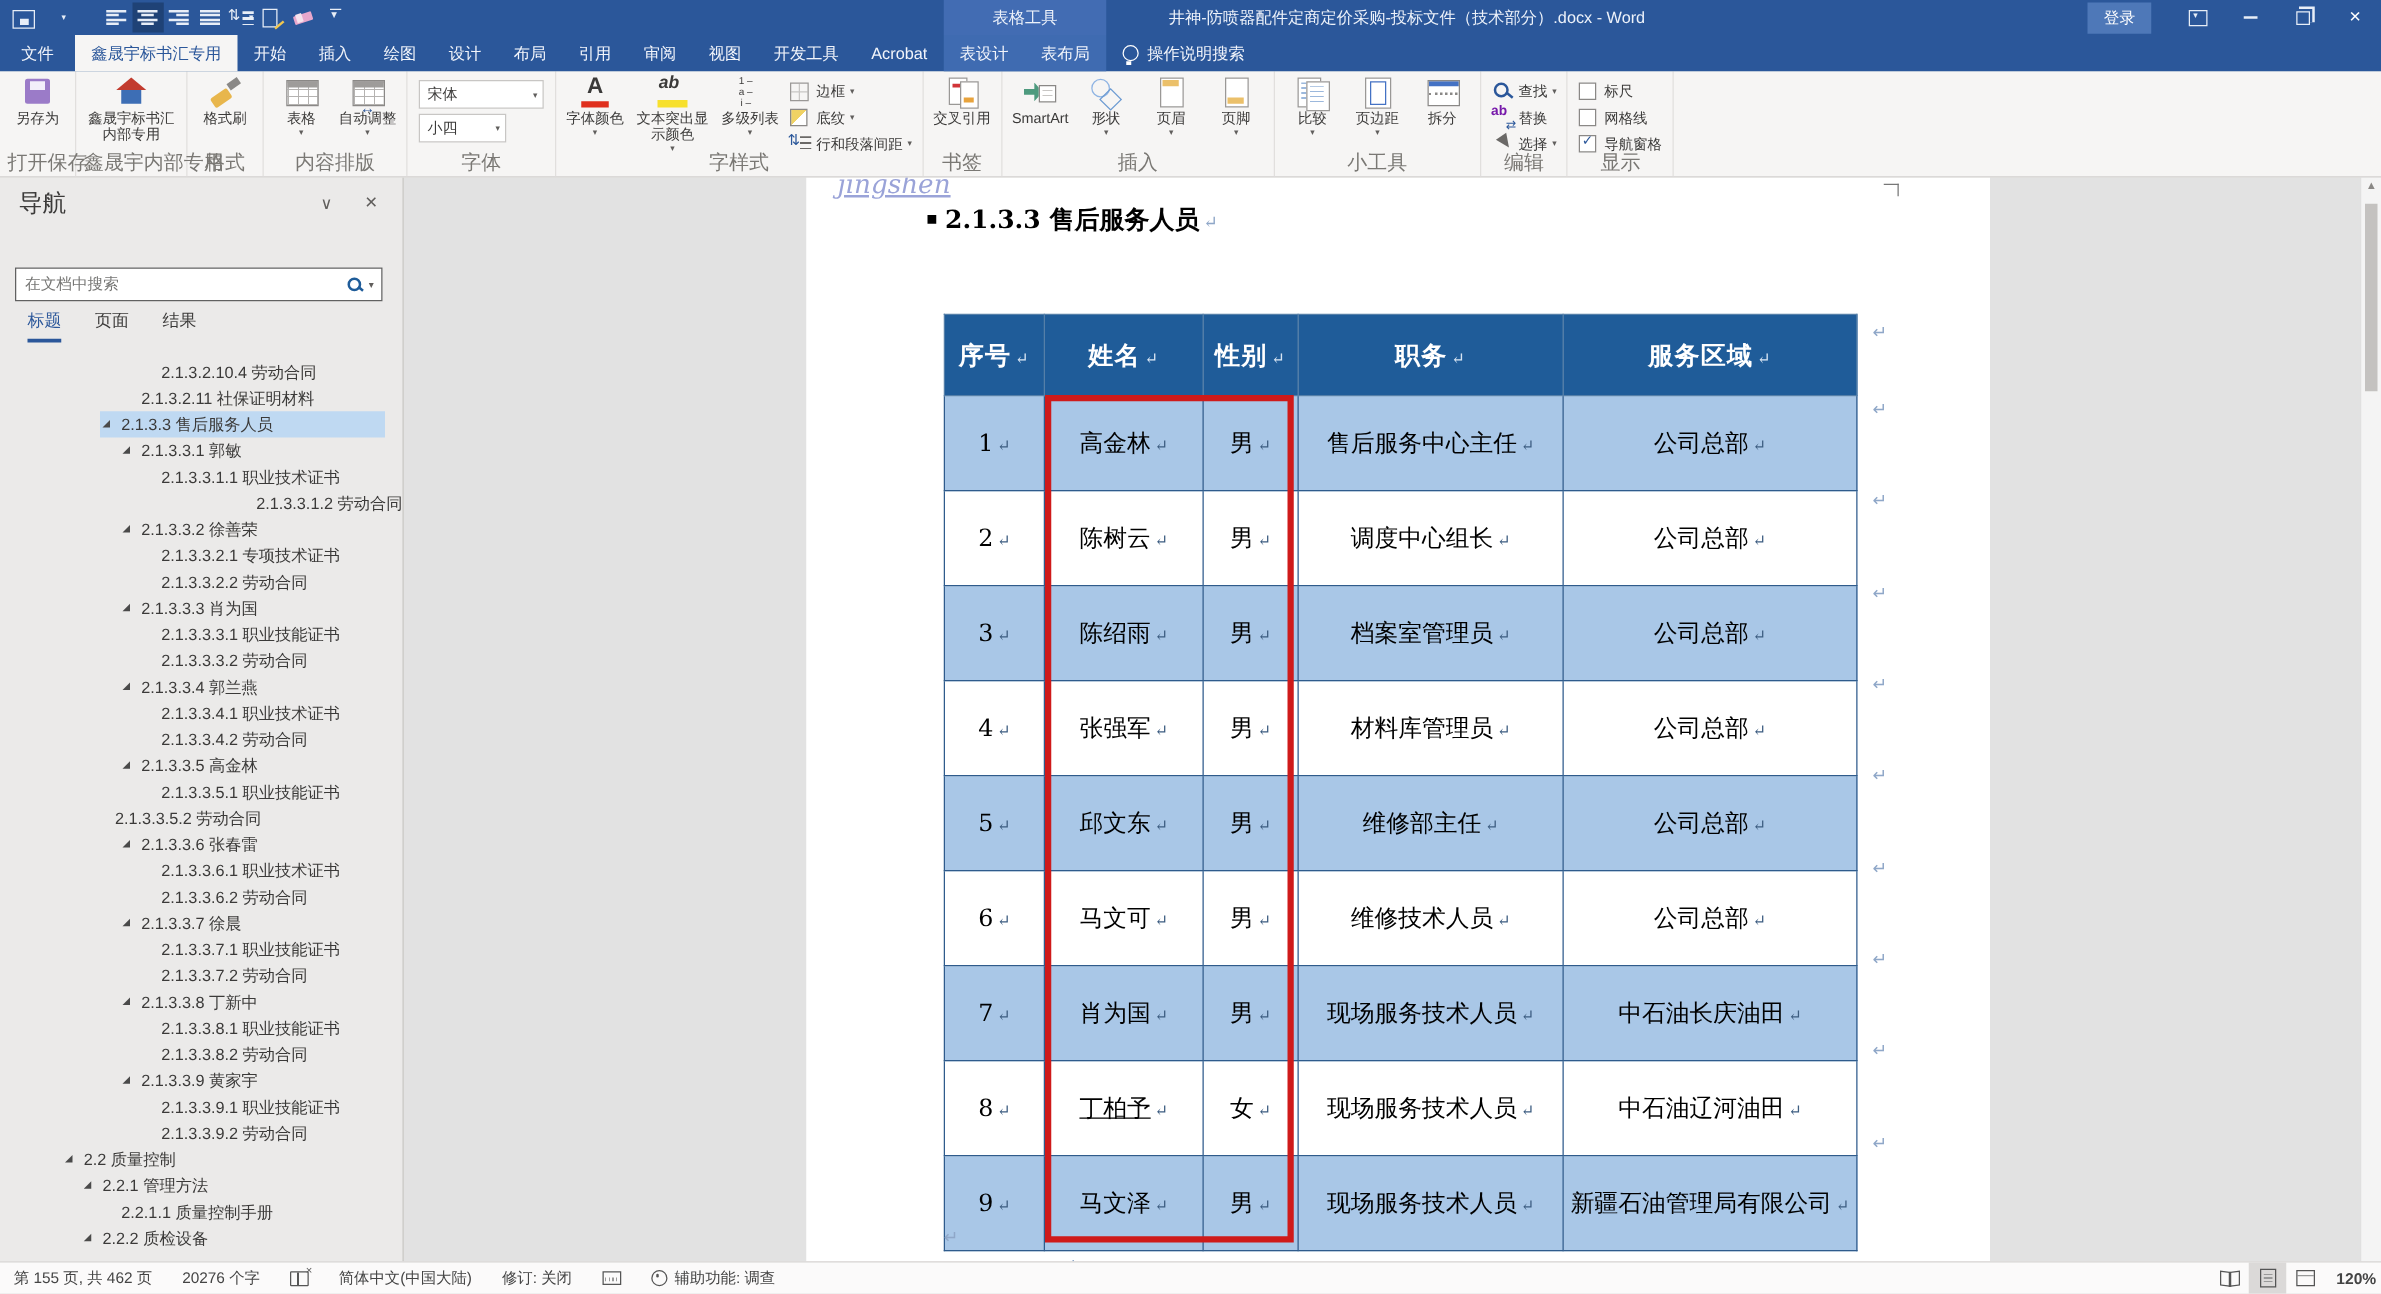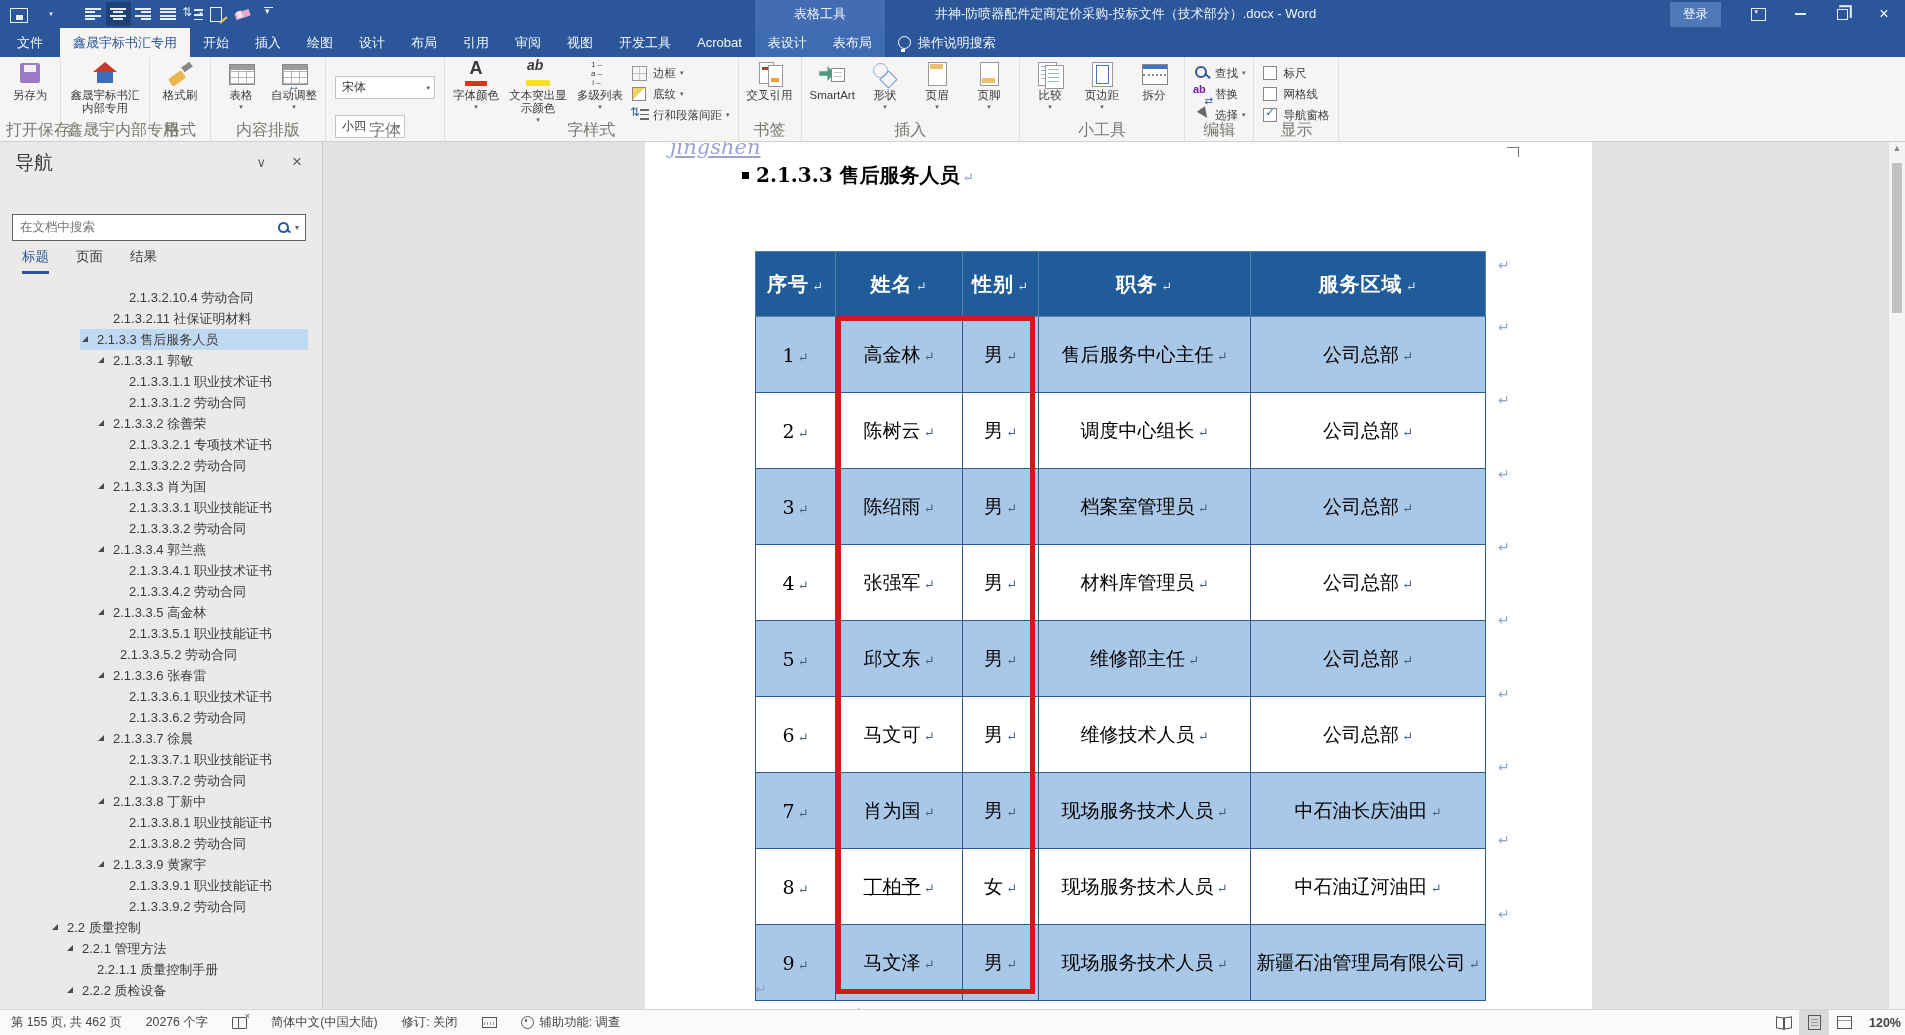--- a/index.html
+++ b/index.html
@@ -55,21 +55,21 @@
   
   .ribbon{position:absolute;left:0;top:57px;width:100%;height:84px;background:#F6F5F4;border-bottom:1px solid #D2D0CE;display:flex;align-items:stretch;z-index:18;}
   .rgroup{position:relative;border-right:1px solid #E1DFDD;display:flex;flex-direction:column;padding:0 2px 13px;}
   .rg-body{flex:1;display:flex;align-items:flex-start;justify-content:center;padding:3px 3px 0;gap:2px;}
   .rg-label{position:absolute;bottom:0;left:0;right:0;text-align:center;font-size:16px;color:#7A7874;white-space:nowrap;padding:0 6px;}
   .bigbtn{min-width:50px;padding:1px 3px;display:flex;flex-direction:column;align-items:center;font-size:11.5px;line-height:1.14;color:#3B3A39;background:none;border:none;font-family:inherit;cursor:default;}
   .blabel{text-align:center;max-width:62px;}
   .bigbtn.wide .blabel{max-width:72px;}
   .bdd{font-size:7px;color:#605E5C;margin-top:1px;}
   .combocol{display:flex;flex-direction:column;gap:4px;padding:4px 4px 0;}
-  .combo{height:21px;background:#fff;border:1px solid #C8C6C4;display:flex;align-items:center;justify-content:space-between;font-size:12px;color:#3B3A39;padding:0 4px 0 6px;width:88px;margin-top:12px;}
+  .combo{height:21px;background:#fff;border:1px solid #C8C6C4;display:flex;align-items:center;justify-content:space-between;font-size:12px;color:#3B3A39;padding:0 4px 0 6px;width:88px;}
   .combo.narrow{width:58px;gap:13px;}
   .cdd{font-size:7px;color:#605E5C;}
   .sstack{display:flex;flex-direction:column;gap:1px;padding-top:3px;}
   .sbtn{display:flex;align-items:center;gap:4px;font-size:11.5px;color:#3B3A39;height:20px;padding:0 3px;white-space:nowrap;}
   .sdd{font-size:7px;color:#605E5C;}
   .cstack{display:flex;flex-direction:column;gap:1px;padding-top:3px;}
   .crow{display:flex;align-items:center;gap:6px;font-size:11.5px;color:#3B3A39;height:20px;padding:0 4px;}
   .chk{width:12px;height:12px;border:1px solid #8A8886;background:#fff;position:relative;flex:none;}
   .chk.on::after{content:"✓";position:absolute;left:1px;top:-3px;font-size:11px;color:#2B579A;font-weight:bold;}
   
@@ -502,33 +502,33 @@
       <div class="ntab active">标题</div>
       <div class="ntab">页面</div>
       <div class="ntab">结果</div>
     </div>
   <div class="nav-tree" id="navtree">
       <div class="nitem" style="padding-left: 129px;"><span>2.1.3.2.10.4 劳动合同</span></div>
       <div class="nitem" style="padding-left: 113px;"><span>2.1.3.2.11 社保证明材料</span></div>
       <div class="nitem selected" style="padding-left: 97px;"><span class="tri" style="left: 82px;"></span><span>2.1.3.3 售后服务人员</span></div>
       <div class="nitem" style="padding-left: 113px;"><span class="tri" style="left: 98px;"></span><span>2.1.3.3.1 郭敏</span></div>
       <div class="nitem" style="padding-left: 129px;"><span>2.1.3.3.1.1 职业技术证书</span></div>
-      <div class="nitem" style="padding-left: 129px;"><span>2.1.3.3.1.2 劳动合同</span></div>
+      <div class="nitem" style="padding-left: 129px; text-align: right;"><span>2.1.3.3.1.2 劳动合同</span></div>
       <div class="nitem" style="padding-left: 113px;"><span class="tri" style="left: 98px;"></span><span>2.1.3.3.2 徐善荣</span></div>
       <div class="nitem" style="padding-left: 129px;"><span>2.1.3.3.2.1 专项技术证书</span></div>
       <div class="nitem" style="padding-left: 129px;"><span>2.1.3.3.2.2 劳动合同</span></div>
       <div class="nitem" style="padding-left: 113px;"><span class="tri" style="left: 98px;"></span><span>2.1.3.3.3 肖为国</span></div>
       <div class="nitem" style="padding-left: 129px;"><span>2.1.3.3.3.1 职业技能证书</span></div>
       <div class="nitem" style="padding-left: 129px;"><span>2.1.3.3.3.2 劳动合同</span></div>
       <div class="nitem" style="padding-left: 113px;"><span class="tri" style="left: 98px;"></span><span>2.1.3.3.4 郭兰燕</span></div>
       <div class="nitem" style="padding-left: 129px;"><span>2.1.3.3.4.1 职业技术证书</span></div>
       <div class="nitem" style="padding-left: 129px;"><span>2.1.3.3.4.2 劳动合同</span></div>
       <div class="nitem" style="padding-left: 113px;"><span class="tri" style="left: 98px;"></span><span>2.1.3.3.5 高金林</span></div>
       <div class="nitem" style="padding-left: 129px;"><span>2.1.3.3.5.1 职业技能证书</span></div>
-      <div class="nitem" style="padding-left: 92px; margin-left: 28px;"><span>2.1.3.3.5.2 劳动合同</span></div>
+      <div class="nitem" style="padding-left: 92px;"><span>2.1.3.3.5.2 劳动合同</span></div>
       <div class="nitem" style="padding-left: 113px;"><span class="tri" style="left: 98px;"></span><span>2.1.3.3.6 张春雷</span></div>
       <div class="nitem" style="padding-left: 129px;"><span>2.1.3.3.6.1 职业技术证书</span></div>
       <div class="nitem" style="padding-left: 129px;"><span>2.1.3.3.6.2 劳动合同</span></div>
       <div class="nitem" style="padding-left: 113px;"><span class="tri" style="left: 98px;"></span><span>2.1.3.3.7 徐晨</span></div>
       <div class="nitem" style="padding-left: 129px;"><span>2.1.3.3.7.1 职业技能证书</span></div>
       <div class="nitem" style="padding-left: 129px;"><span>2.1.3.3.7.2 劳动合同</span></div>
       <div class="nitem" style="padding-left: 113px;"><span class="tri" style="left: 98px;"></span><span>2.1.3.3.8 丁新中</span></div>
       <div class="nitem" style="padding-left: 129px;"><span>2.1.3.3.8.1 职业技能证书</span></div>
       <div class="nitem" style="padding-left: 129px;"><span>2.1.3.3.8.2 劳动合同</span></div>
       <div class="nitem" style="padding-left: 113px;"><span class="tri" style="left: 98px;"></span><span>2.1.3.3.9 黄家宇</span></div>

